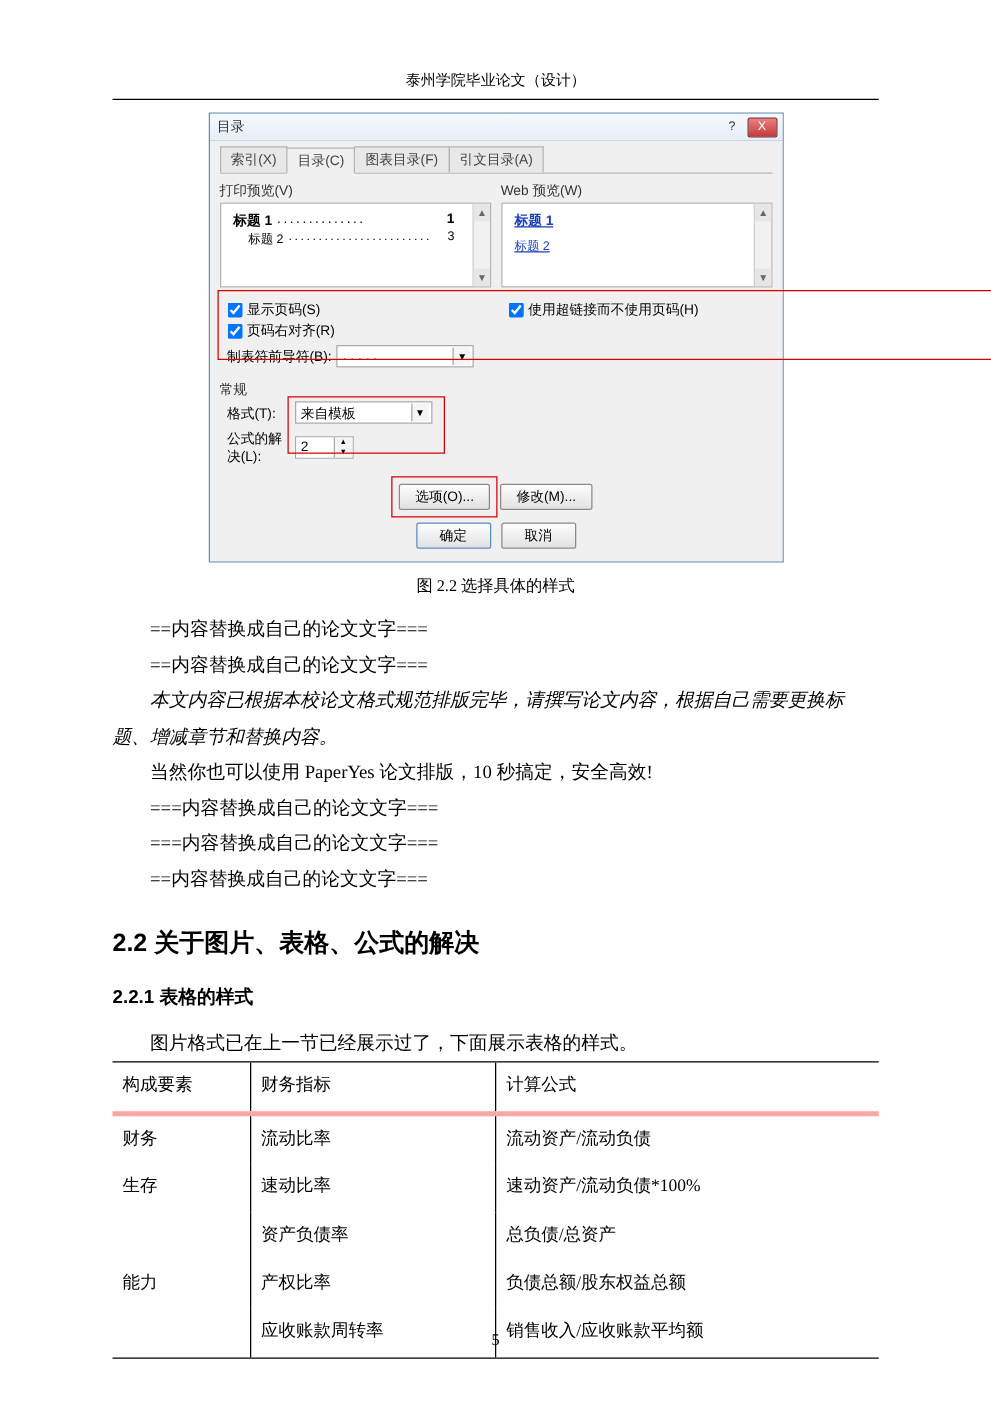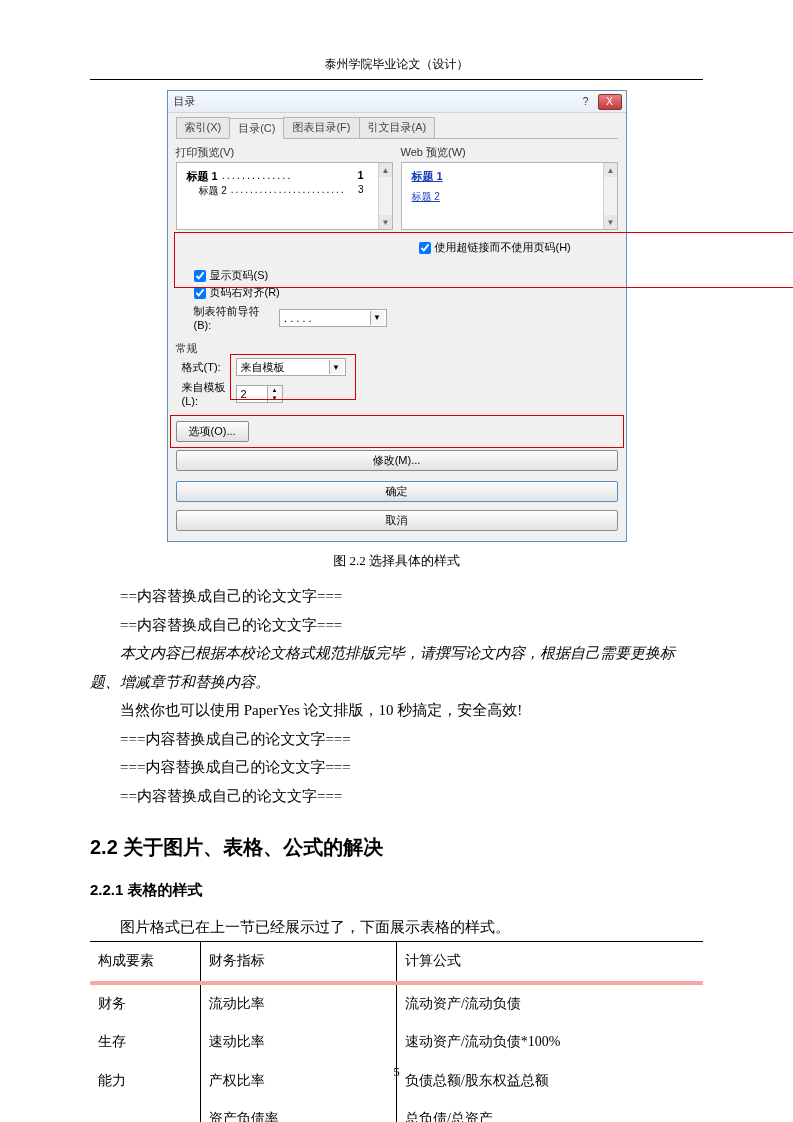--- a/index.html
+++ b/index.html
@@ -74,21 +74,21 @@
     .leader-row { display:flex; align-items:center; gap:4px; margin-top:4px; }
     .dropdown {
       border:1px solid #a9a9a9; background:#fff; height:18px; display:inline-flex; align-items:center; justify-content:space-between; padding:0 2px 0 4px; font-size:11px;
     }
     .dropdown .dd-arrow { width:14px; height:14px; border-left:1px solid #a9a9a9; display:flex; align-items:center; justify-content:center; font-size:8px; background:#f5f5f5; }
     .spinner { border:1px solid #a9a9a9; background:#fff; height:18px; display:inline-flex; align-items:center; }
     .spinner input { border:none; width:30px; height:16px; font-size:11px; padding-left:4px; outline:none; }
     .spinner .spin-btns { display:flex; flex-direction:column; border-left:1px solid #a9a9a9; }
     .spinner .spin-btn { width:14px; height:8px; font-size:6px; display:flex; align-items:center; justify-content:center; background:#f5f5f5; }
     .hr-label { font-size:11px; margin:6px 0 2px 0; color:#333; }
-    .dialog-buttons { display:flex; justify-content:center; gap:8px; margin-top:14px;flex-direction:column; }
+    .dialog-buttons { display:flex; justify-content:center; gap:8px; margin-top:14px; }
     .win-button {
       border:1px solid #8a8a8a; background:linear-gradient(#fdfdfd,#e2e2e2);
       padding:2px 12px; font-size:11px; border-radius:2px; min-width:60px;
     }
     .win-button.primary { border:1px solid #5a8bc6; }
     .preview-h1 { font-weight:bold; }
     .web-h1 { color:#1b3fbb; text-decoration:underline; font-weight:bold; }
     .web-h2 { color:#1b3fbb; text-decoration:underline; font-size:10px; }
     
     .content { margin: 12px 90px 0 90px; font-size: 15px; line-height: 1.9; }
@@ -165,21 +165,21 @@
           <div class="web-h2" style="margin-top:6px;">标题 2</div>
           <div class="scroll-track">
             <div class="scroll-arrow">▲</div>
             <div class="scroll-arrow bot">▼</div>
           </div>
         </div>
       </div>
     </div>
 
     <div class="panel-row" style="position:relative; margin-top:4px;">
-      <div class="panel-col" style="padding:4px 18px;margin-top:28px;">
+      <div class="panel-col" style="padding:4px 6px;">
         <div class="redbox" style="left:-2px; top:-2px; right:-348px; height:56px;"></div>
         <div class="checkbox">
           <input type="checkbox" checked="" style="">
           <span>显示页码(S)</span>
         </div>
         <div class="checkbox">
           <input type="checkbox" checked="" style="">
           <span>页码右对齐(R)</span>
         </div>
         <div class="leader-row">
@@ -202,21 +202,21 @@
     <div style="position:relative; padding-left:6px;">
       <div class="redbox" style="left:54px; top:-4px; width:126px; height:46px;"></div>
       <div style="display:flex; align-items:center; gap:6px; margin-bottom:4px;">
         <span style="width:48px;">格式(T):</span>
         <span class="dropdown" style="width:110px;">
           <span>来自模板</span>
           <span class="dd-arrow">▼</span>
         </span>
       </div>
       <div style="display:flex; align-items:center; gap:6px;">
-        <span style="width:48px;">来自模板(L):</span>
+        <span style="width:48px;">公式的解决(L):</span>
         <span class="spinner">
           <input value="2" style="">
           <span class="spin-btns">
             <span class="spin-btn">▲</span>
             <span class="spin-btn">▼</span>
           </span>
         </span>
       </div>
     </div>
 
@@ -272,31 +272,31 @@
         <td>财务</td>
         <td class="col-div">流动比率</td>
         <td class="col-div">流动资产/流动负债</td>
       </tr>
       <tr>
         <td>生存</td>
         <td class="col-div">速动比率</td>
         <td class="col-div">速动资产/流动负债*100%</td>
       </tr>
       <tr>
+        <td></td>
+        <td class="col-div">资产负债率</td>
+        <td class="col-div">总负债/总资产</td>
+      </tr>
+      <tr>
         <td>能力</td>
         <td class="col-div">产权比率</td>
         <td class="col-div">负债总额/股东权益总额</td>
       </tr>
       <tr>
         <td></td>
-        <td class="col-div">资产负债率</td>
-        <td class="col-div">总负债/总资产</td>
-      </tr>
-      <tr>
-        <td></td>
         <td class="col-div">应收账款周转率</td>
         <td class="col-div">销售收入/应收账款平均额</td>
       </tr>
     </tbody>
   </table>
 </div>
 
 <div class="page-num">5</div>
 
 </body></html>

